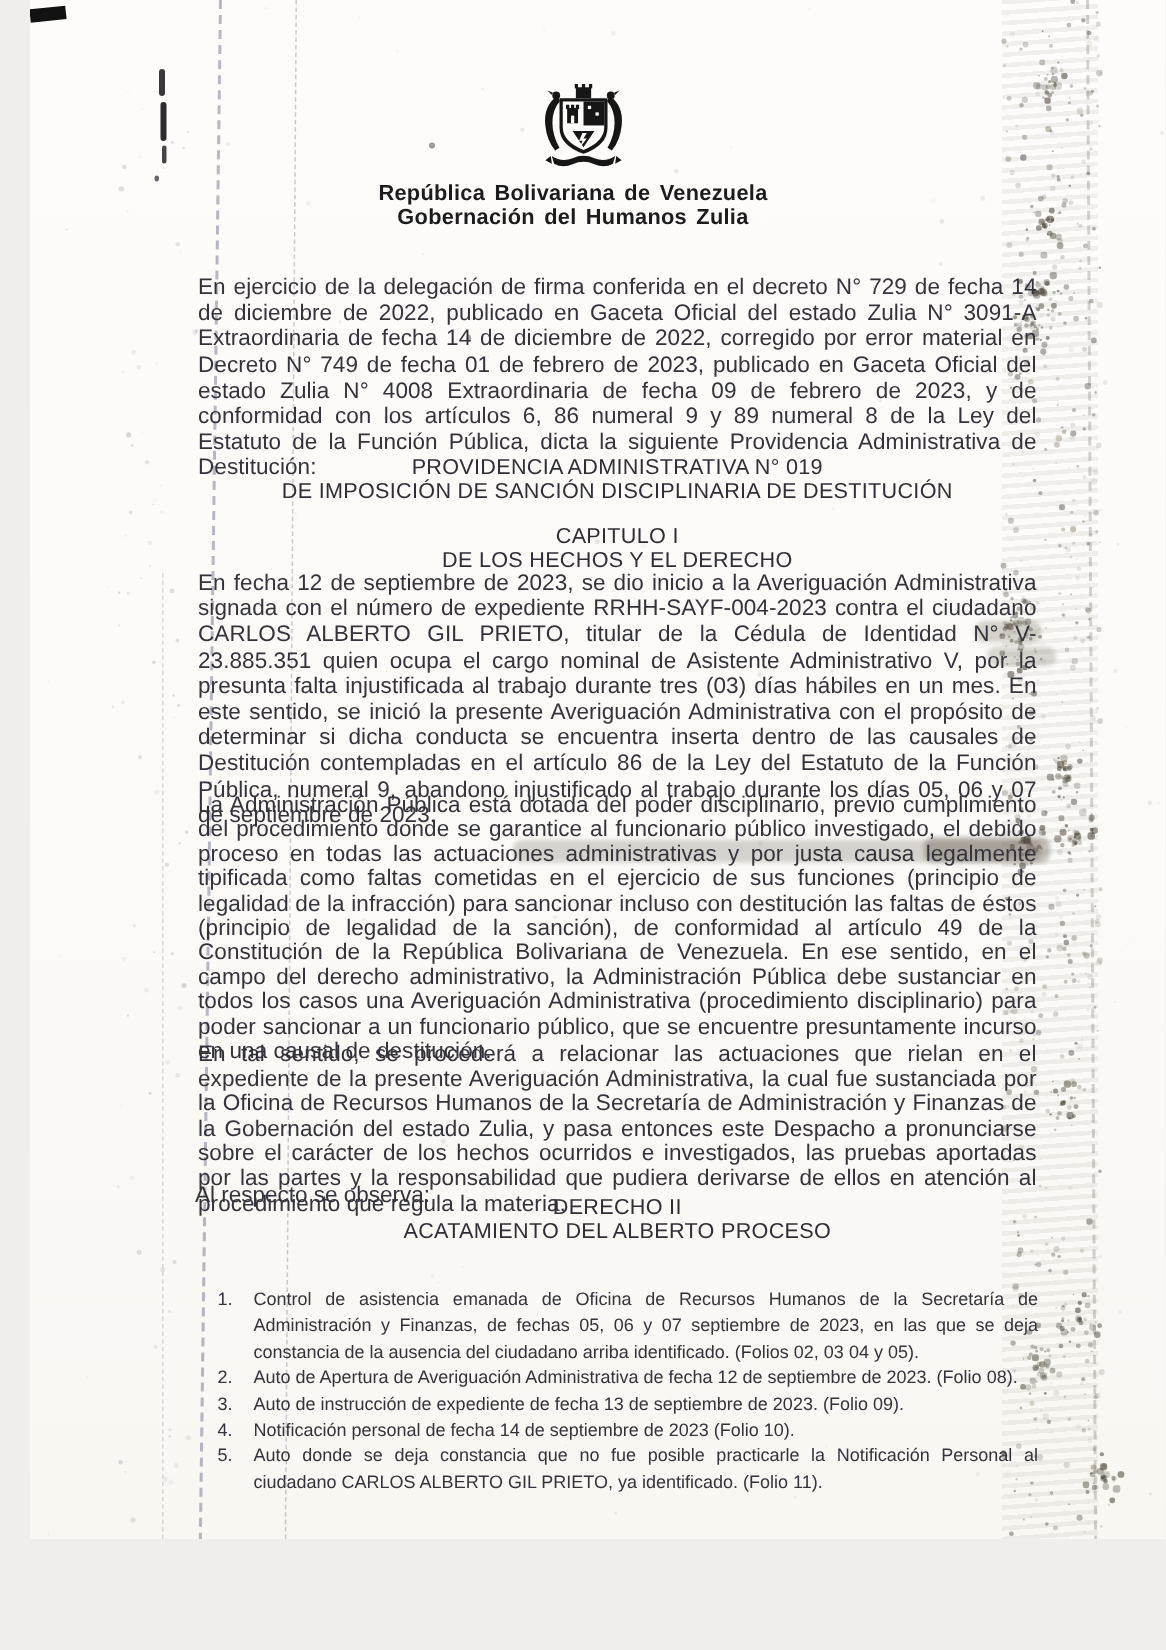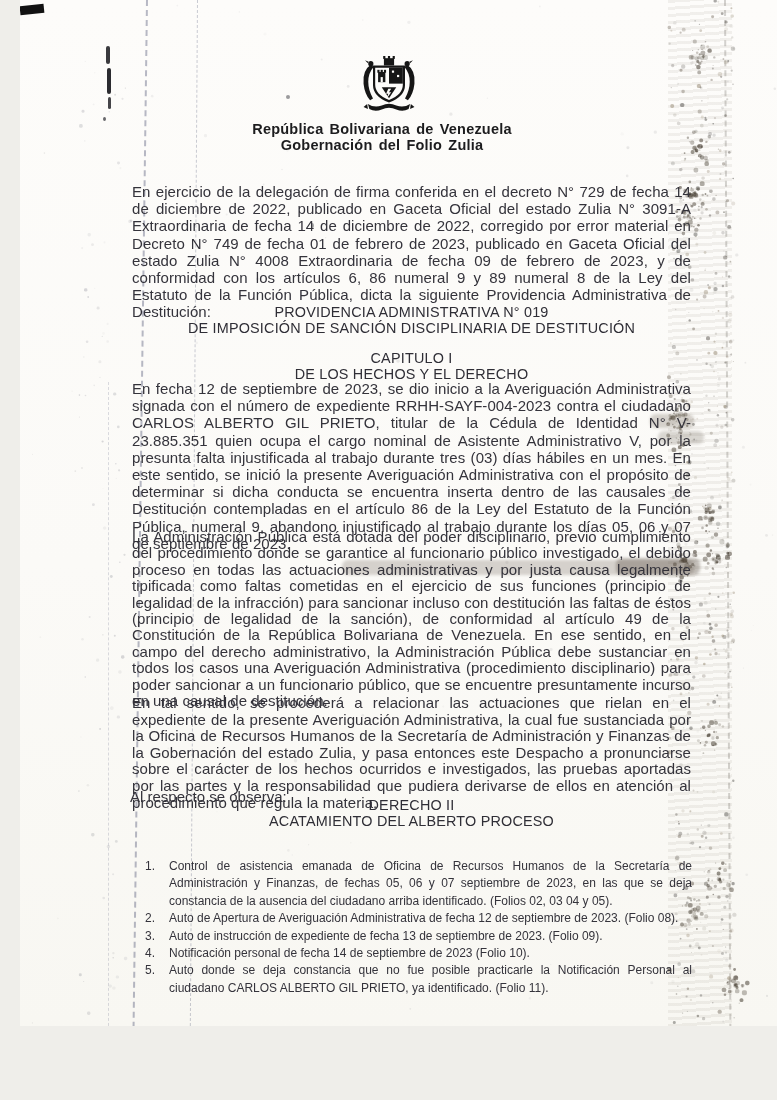--- a/index.html
+++ b/index.html
@@ -140,21 +140,21 @@
       <path d="M49,45 l4,0 l-3,5 l3,0 l-6,8 l2,-6 l-3,0 z" fill="#fdfcfa"></path>
 
       <path d="M21,66 q9,6 19,2 q10,-4.5 20,0 q10,4 19,-2 l-2,7 q-8,4.5 -17,.5 q-10,-4.5 -20,0 q-9,4 -17,-.5 z"></path>
       <path d="M20,66 l-5,4 l6,3 z"></path>
         <path d="M80,66 l5,4 l-6,3 z"></path>
     </g>
   </svg>
 
   <div class="doc-header-text">
     <div>República Bolivariana de Venezuela</div>
-    <div>Gobernación del Folio Zulia</div>
+    <div>Gobernación del Humanos Zulia</div>
   </div>
 
   <p class="body-text intro">En ejercicio de la delegación de firma conferida en el decreto N° 729 de fecha 14 de diciembre de 2022, publicado en Gaceta Oficial del estado Zulia N° 3091-A Extraordinaria de fecha 14 de diciembre de 2022, corregido por error material en Decreto N° 749 de fecha 01 de febrero de 2023, publicado en Gaceta Oficial del estado Zulia N° 4008 Extraordinaria de fecha 09 de febrero de 2023, y de conformidad con los artículos 6, 86 numeral 9 y 89 numeral 8 de la Ley del Estatuto de la Función Pública, dicta la siguiente Providencia Administrativa de Destitución:</p>
 
   <div class="center-head providencia">
     <div>PROVIDENCIA ADMINISTRATIVA N° 019</div>
     <div>DE IMPOSICIÓN DE SANCIÓN DISCIPLINARIA DE DESTITUCIÓN</div>
   </div>
 
   <div class="center-head cap1">

